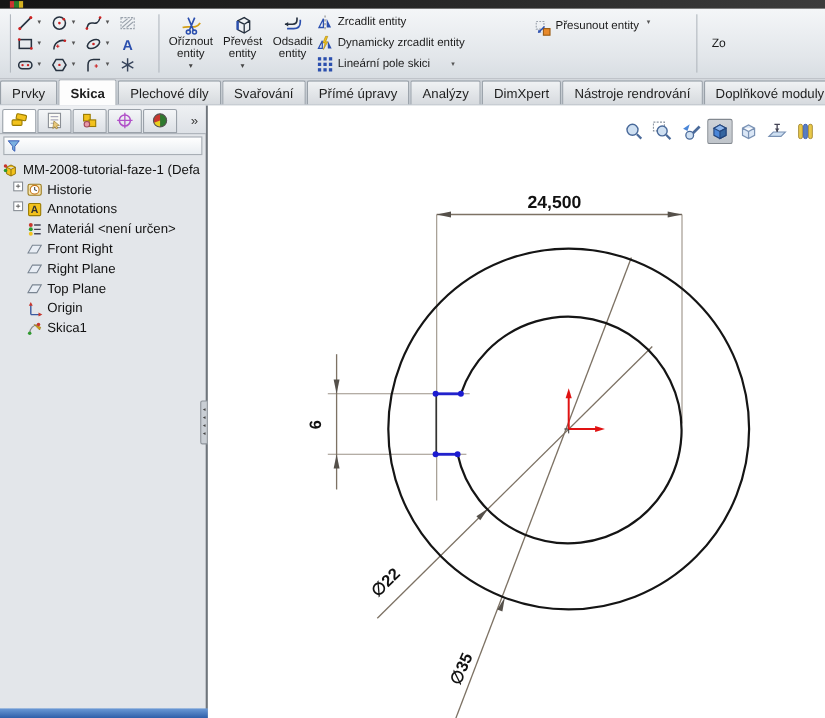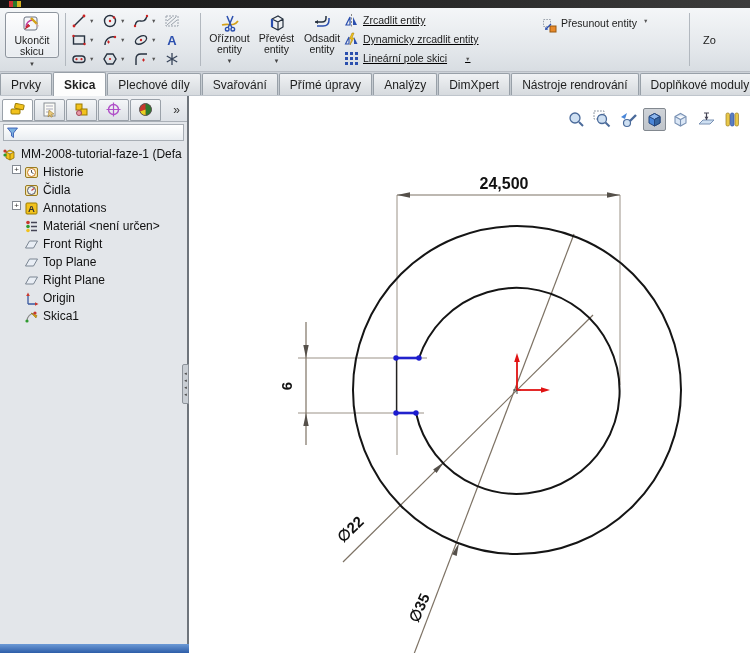--- a/index.html
+++ b/index.html
@@ -24,21 +24,21 @@
   .vsep { width:1px; background:#b2b8bf; margin:3px 5px; }
 
   .tool-grid { display:flex; flex-direction:column; justify-content:center; gap:1px; }
   .tool-row { display:flex; }
   .tool-cell { width:31px; height:18px; display:flex; align-items:center; }
   .tool-cell svg { width:16px; height:16px; }
   .dd6 { font-size:5.5px; color:#555; margin-left:2px; }
 
   .rb-med { width:47px; display:flex; flex-direction:column; align-items:center; padding-top:3px; }
   .rb-med svg { width:20px; height:20px; }
-  .rb-col { display:flex; flex-direction:column; justify-content:center; gap:2px; width:198px;text-decoration:underline; }
+  .rb-col { display:flex; flex-direction:column; justify-content:center; gap:2px; width:198px; }
   .rb-row { display:flex; align-items:center; height:17px; gap:4px; }
   .rb-row svg { width:15px; height:15px; flex:none; }
   .rb-row .rb-lbl { text-align:left; white-space:nowrap; }
   .rb-move { width:142px; display:flex; align-items:flex-start; padding-top:8px; gap:4px; }
   .rb-move svg { width:15px; height:15px; }
   .rb-zo { width:40px; display:flex; align-items:center; font-size:11px; color:#1c1c1c; padding-left:8px; }
 
   
   .tabbar { position:absolute; left:0; top:72px; width:750px; height:24px;
     background:linear-gradient(#cdd2d8,#bfc5cc); display:flex; align-items:center; overflow:hidden; }
@@ -85,34 +85,20 @@
 </style>
 </head>
 <body>
 
 <div class="titlebar-fragment">
   <span class="mini-ico"></span>
 </div>
 
 <div class="ribbon">
 
-  <div class="rb-big sel">
-    <div class="box">
-      <svg class="i22" viewBox="0 0 22 22">
-        <rect x="3" y="4" width="13" height="13" rx="2" fill="#f5f7fa" stroke="#6b7280"></rect>
-        <path d="M5,14 A7 7 0 0 1 12 7" fill="none" stroke="#c03aa0" stroke-width="1.4"></path>
-        <path d="M10,5 L16,11" stroke="#d4a017" stroke-width="2.4"></path>
-        <path d="M15,10 L18,13 L16,14 Z" fill="#caa"></path>
-        <path d="M4,16 l5,-3 -2,-2 z" fill="#d23" stroke="#901" stroke-width="0.5"></path>
-      </svg>
-      <div class="rb-lbl">Ukončit</div>
-      <div class="rb-lbl">skicu</div>
-    </div>
-    <div class="rb-dd">▼</div>
-  </div>
 
 
   <div class="vsep"></div>
 
   <div class="tool-grid">
     <div class="tool-row">
       <span class="tool-cell">
         <svg viewBox="0 0 16 16">
           <line x1="3" y1="13" x2="13" y2="3" stroke="#26313f" stroke-width="1.5"></line>
           <circle cx="3" cy="13" r="1.4" fill="#c22"></circle>
@@ -362,29 +348,20 @@
       <div class="trow child">
         <span class="exp">+</span>
         <svg viewBox="0 0 15 15">
           <rect x="1.5" y="2.5" width="12" height="10" rx="1.5" fill="#f5e6b0" stroke="#9a7b20"></rect>
           <circle cx="7.5" cy="7.5" r="4" fill="#fff" stroke="#c87820"></circle>
           <path d="M7.5,5 V7.5 L9.5,8.5" stroke="#555" stroke-width="1" fill="none"></path>
         </svg>
         <span>Historie</span>
       </div>
 
-      <div class="trow child">
-        <span class="noexp"></span>
-        <svg viewBox="0 0 15 15">
-          <rect x="1.5" y="2.5" width="12" height="10" rx="1.5" fill="#f5e6b0" stroke="#9a7b20"></rect>
-          <circle cx="7.5" cy="7.5" r="4" fill="#eef2f6" stroke="#556"></circle>
-          <path d="M7.5,7.5 L10,5.5" stroke="#c33" stroke-width="1.1"></path>
-        </svg>
-        <span>Čidla</span>
-      </div>
 
       <div class="trow child">
         <span class="exp">+</span>
         <svg viewBox="0 0 15 15">
           <rect x="2" y="2" width="11" height="11" rx="1" fill="#f2c21d" stroke="#9a7b00"></rect>
           <text x="7.5" y="11" font-size="9.5" font-weight="bold" fill="#333" text-anchor="middle">A</text>
         </svg>
         <span>Annotations</span>
       </div>
 
@@ -405,29 +382,29 @@
           <path d="M1.5,11 L5.5,4 L13.5,4 L9.5,11 Z" fill="#e9eef5" stroke="#7a8592"></path>
         </svg>
         <span>Front Right</span>
       </div>
 
       <div class="trow child">
         <span class="noexp"></span>
         <svg viewBox="0 0 15 15">
           <path d="M1.5,11 L5.5,4 L13.5,4 L9.5,11 Z" fill="#e9eef5" stroke="#7a8592"></path>
         </svg>
+        <span>Right Plane</span>
+      </div>
+
+      <div class="trow child">
+        <span class="noexp"></span>
+        <svg viewBox="0 0 15 15">
+          <path d="M1.5,11 L5.5,4 L13.5,4 L9.5,11 Z" fill="#e9eef5" stroke="#7a8592"></path>
+        </svg>
         <span>Top Plane</span>
-      </div>
-
-      <div class="trow child">
-        <span class="noexp"></span>
-        <svg viewBox="0 0 15 15">
-          <path d="M1.5,11 L5.5,4 L13.5,4 L9.5,11 Z" fill="#e9eef5" stroke="#7a8592"></path>
-        </svg>
-        <span>Right Plane</span>
       </div>
 
       <div class="trow child">
         <span class="noexp"></span>
         <svg viewBox="0 0 15 15">
           <path d="M4,13 V4 M4,13 H13" stroke="#3a5aa0" stroke-width="1.3"></path>
           <path d="M4,1.5 l-1.8,3.5 h3.6 Z" fill="#c8372d"></path>
           <path d="M14.5,13 l-3.5,-1.8 v3.6 Z" fill="#c8372d"></path>
         </svg>
         <span>Origin</span>

